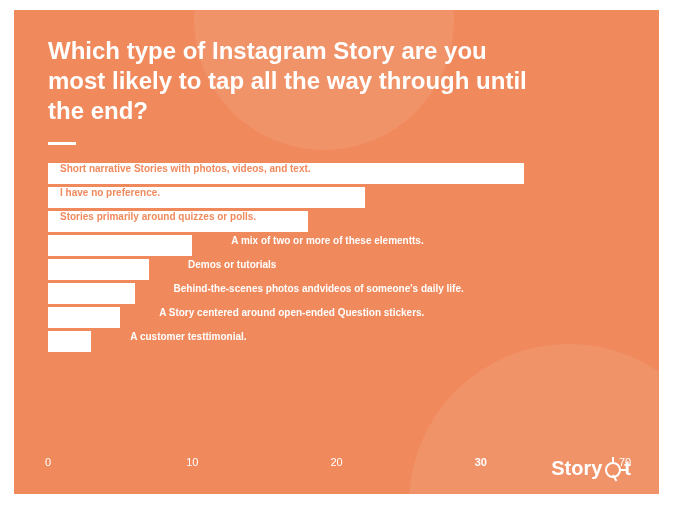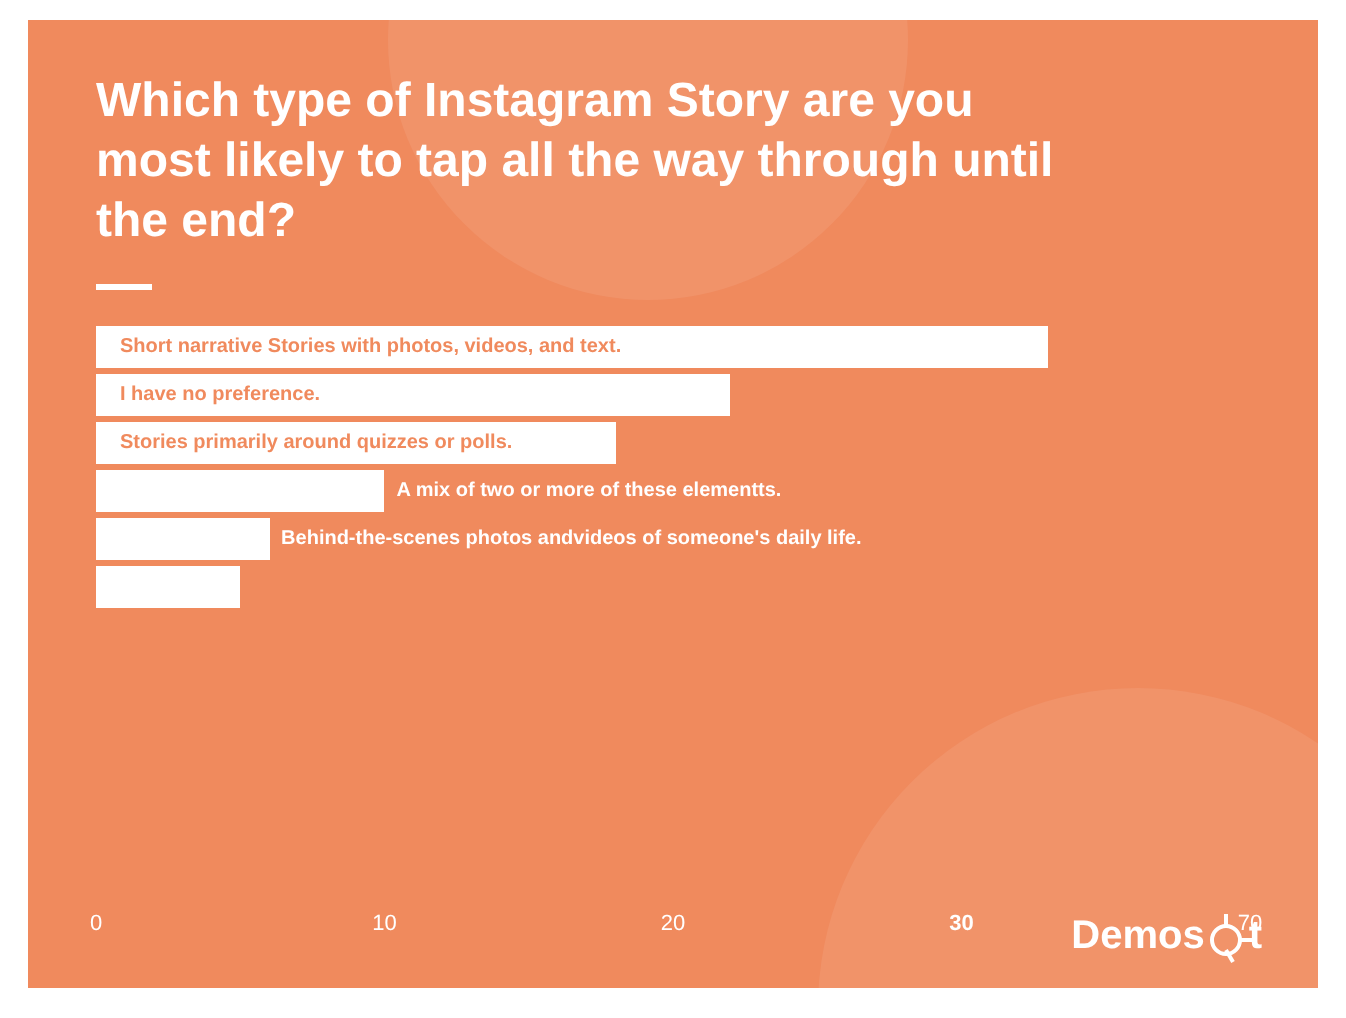--- a/index.html
+++ b/index.html
@@ -64,35 +64,35 @@
     position: relative;
     flex: 1;
     display: flex;
     flex-direction: column;
     gap: 3px;
   }
   .row {
     position: relative;
     height: 21px;
     display: flex;
-    align-items: center;
+    align-items: flex-start;
   }
   .bar {
     height: 100%;
     background: #fff;
     flex-shrink: 0;
   }
   .label {
     font-size: 10px;
     font-weight: 600;
     white-space: nowrap;
     padding: 0 6px;
   }
   .label.inside { color: #f08a5d; position: absolute; left: 6px; }
-  .label.outside { color: #fff; }
+  .label.outside { color: #fff; margin-left: 33px; }
   .axis {
     position: relative;
     height: 20px;
     margin-top: 6px;
   }
   .tick {
     position: absolute;
     top: 0;
     transform: translateX(-50%);
     color: #fff;
@@ -151,36 +151,45 @@
           </div>
           <div class="row">
             <div class="bar" style="width: 45%;"></div>
             <span class="label inside">Stories primarily around quizzes or polls.</span>
           </div>
           <div class="row">
             <div class="bar" style="width: 25%;"></div>
             <span class="label outside">A mix of two or more of these elementts.</span>
           </div>
           <div class="row">
+            <div class="bar" style="width: 17.5%;"></div>
+            <span class="label outside">Demos or tutorials</span>
+          </div>
+          <div class="row">
             <div class="bar" style="width: 15%;"></div>
             <span class="label outside">Behind-the-scenes photos andvideos of someone's daily life.</span>
           </div>
           <div class="row">
             <div class="bar" style="width: 12.5%;"></div>
+            <span class="label outside">A Story centered around open-ended Question stickers.</span>
+          </div>
+          <div class="row">
+            <div class="bar" style="width: 7.5%;"></div>
+            <span class="label outside">A customer testtimonial.</span>
           </div>
         </div>
       <div class="axis" id="axis">
           <span class="tick" style="left: 0%;">0</span>
           <span class="tick" style="left: 25%;">10</span>
           <span class="tick" style="left: 50%;">20</span>
           <span class="tick" style="left: 75%; font-weight: bold;">30</span>
           <span class="tick" style="left: 100%;">70</span>
         </div>
     </div>
   </div>
   <div class="logo">
-    <span>Demos</span>
+    <span>Story</span>
     <span class="o">
         <span class="spoke3"></span>
       </span>
     <span>t</span>
   </div>
 </div>
 
 </body></html>

